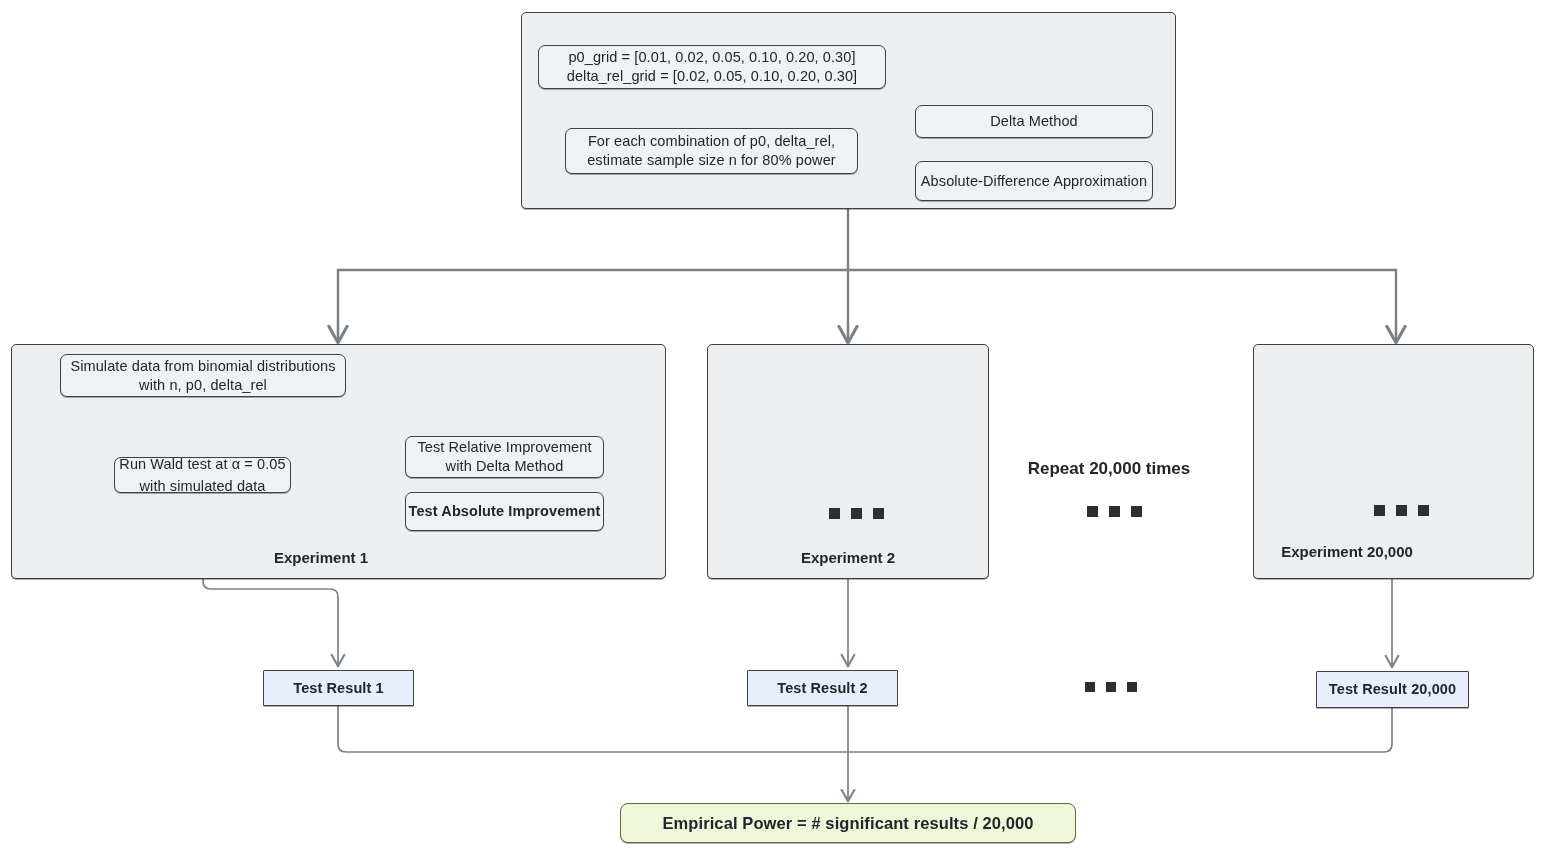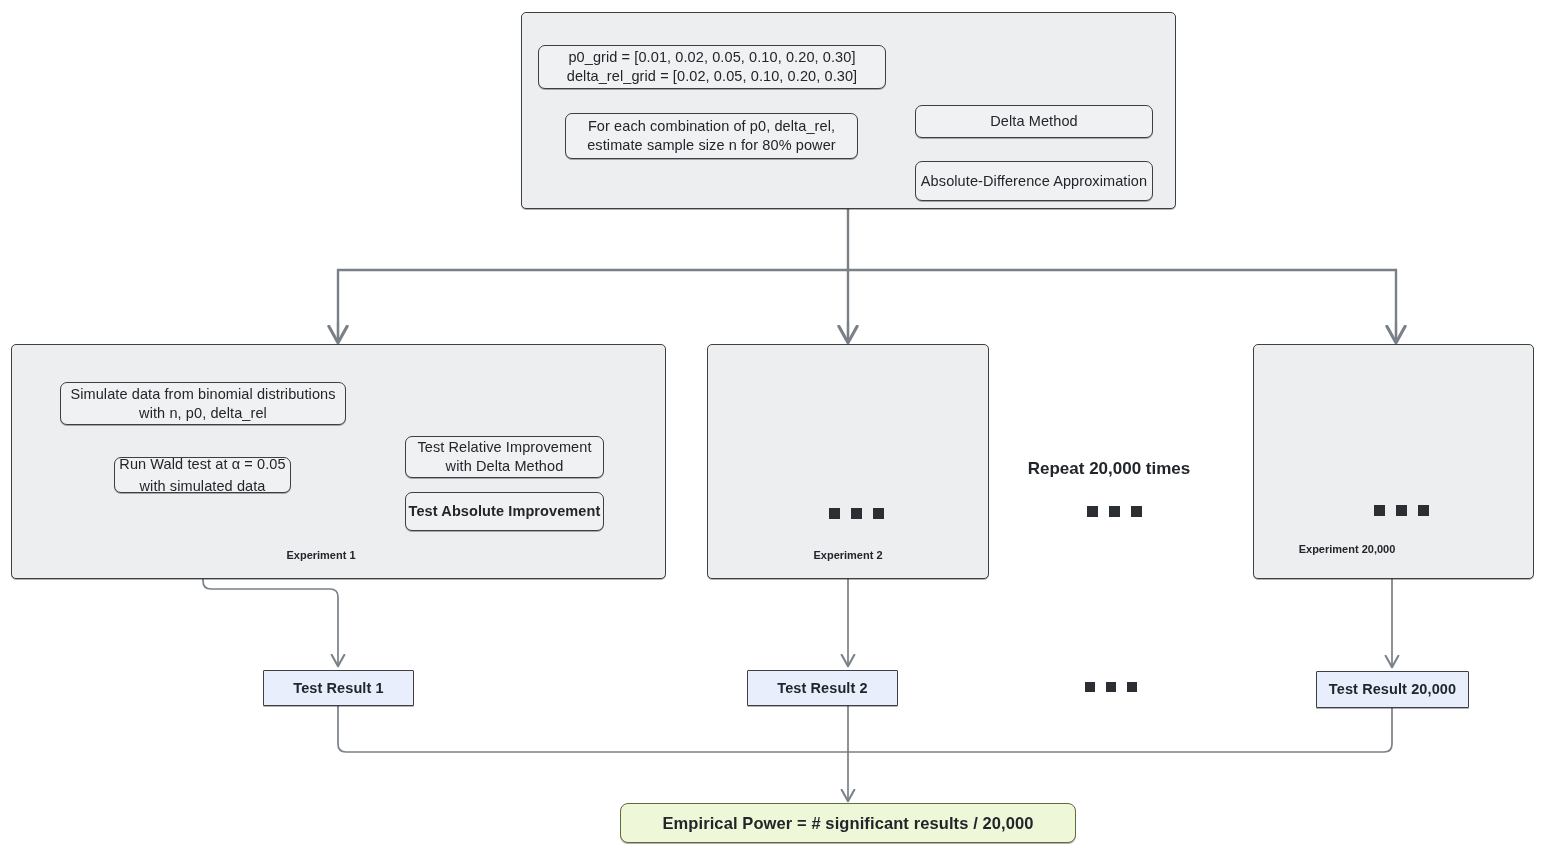--- a/index.html
+++ b/index.html
@@ -41,21 +41,21 @@
     position:absolute;
     box-sizing:border-box;
     border:1.6px solid #3c4043;
     border-radius:5px;
     background:#eceef0;
     box-shadow:0 1px 0 rgba(0,0,0,.30);
   }
   .group-label{
     position:absolute;
     font-weight:bold;
-    font-size:11px;
+    font-size:15px;
     color:#22262b;
     white-space:nowrap;
     text-align:center;
   }
   .result-box{
     background:#e8eefc;
     font-weight:bold;
     font-size:14.5px;
     border-radius:1px;
   }
@@ -148,38 +148,38 @@
 
   <div class="container-box" style="left:521px; top:12px; width:655px; height:197px;"></div>
 
   <div class="node" style="left:538px; top:45px; width:348px; height:44px;">
     <span>
       <span class="txt-line">p0_grid = [0.01, 0.02, 0.05, 0.10, 0.20, 0.30]</span>
       <span class="txt-line">delta_rel_grid = [0.02, 0.05, 0.10, 0.20, 0.30]</span>
     </span>
   </div>
 
-  <div class="node" style="left:565px; top:113px; width:293px; height:46px;">
+  <div class="node" style="left:565px; top:128px; width:293px; height:46px;">
     <span>
       <span class="txt-line">For each combination of p0, delta_rel,</span>
       <span class="txt-line">estimate sample size n for 80% power</span>
     </span>
   </div>
 
   <div class="node" style="left:915px; top:105px; width:238px; height:33px;">
     <span>Delta Method</span>
   </div>
 
   <div class="node" style="left:915px; top:161px; width:238px; height:40px;">
     <span>Absolute-Difference Approximation</span>
   </div>
 
   <div class="container-box" style="left:11px; top:344px; width:655px; height:235px;"></div>
 
-  <div class="node" style="left:60px; top:382px; width:286px; height:43px;">
+  <div class="node" style="left:60px; top:354px; width:286px; height:43px;">
     <span>
       <span class="txt-line">Simulate data from binomial distributions</span>
       <span class="txt-line">with n, p0, delta_rel</span>
     </span>
   </div>
 
   <div class="node" style="left:114px; top:457px; width:177px; height:36px; line-height:22px;">
     <span>
       <span class="txt-line">Run Wald test at α = 0.05</span>
       <span class="txt-line">with simulated data</span>

